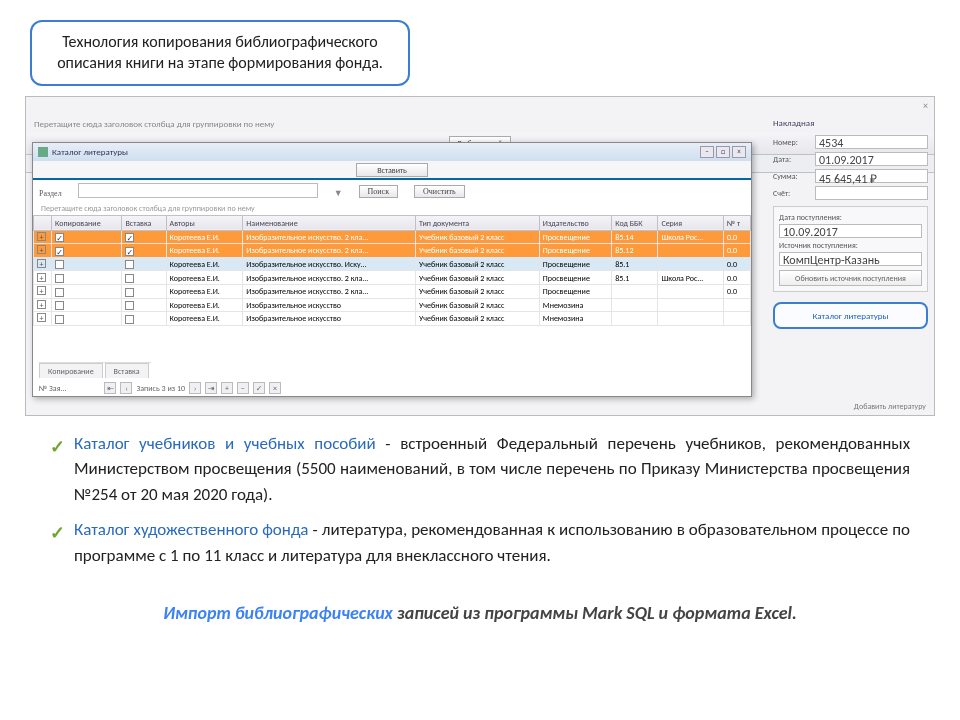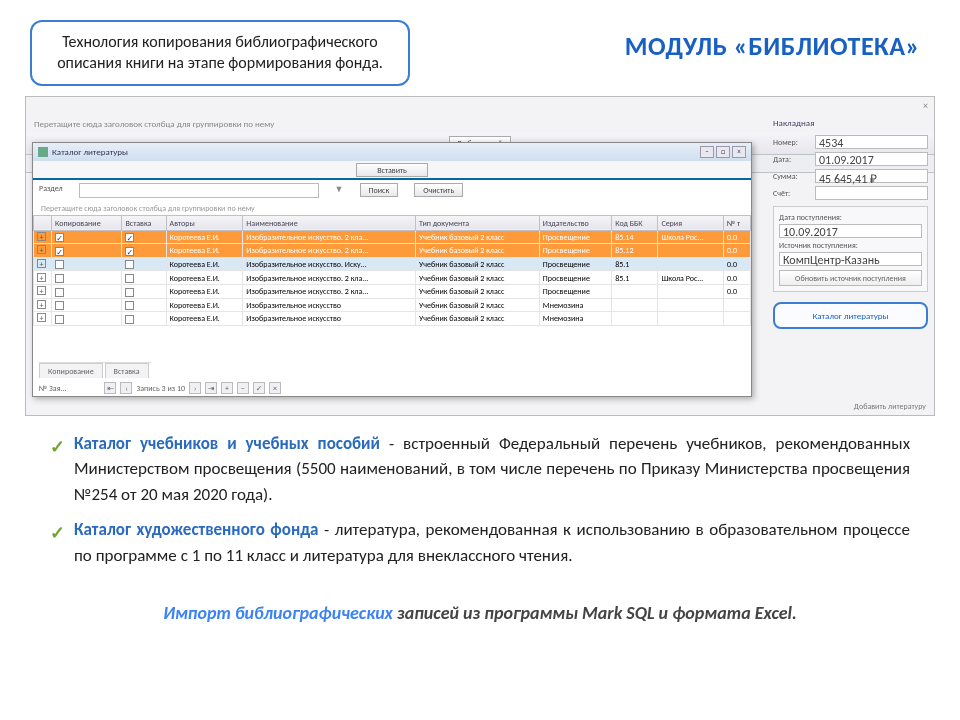--- a/index.html
+++ b/index.html
@@ -25,21 +25,21 @@
   .rp-btn { border: 1px solid #bbb; background: linear-gradient(#fff,#eee); padding: 2px 4px; font-size: 8px; text-align:center; margin-top:4px; color:#666;}
   .rp-highlight { border: 2.5px solid #3b7dd1; border-radius: 8px; padding: 6px 8px; margin-top: 10px; text-align: center; font-size: 9px; color: #1860c2; background:#fafcff;}
   .rp-addlit { position:absolute; bottom:4px; right:8px; font-size:8px; color:#777;}
   
   .catalog-dialog { position: absolute; left: 6px; top: 45px; width: 720px; height: 255px; background: #fff; border: 1px solid #888; box-shadow: 2px 2px 6px rgba(0,0,0,.3); }
   .catalog-titlebar { height: 18px; background: linear-gradient(#e8eef6,#cfdff0); display: flex; align-items: center; padding: 0 5px; font-size: 9px; color: #335; }
   .catalog-titlebar .spacer { flex:1; }
   .tb-btn { width:14px; height:12px; border:1px solid #99a; background:#e8e8ee; margin-left:2px; font-size:7px; text-align:center; line-height:10px;}
   
   .catalog-topbtn { text-align:center; padding:3px; font-size:9px; color:#555; border-bottom:2px solid #0369a1; background:#f6f6f8;}
-  .catalog-search { display:flex; gap:16px; padding:3px 6px; font-size:9px; align-items:flex-start;}
+  .catalog-search { display:flex; gap:16px; padding:3px 6px; font-size:9px; align-items:flex-end;font-family:Liberation Serif, serif;}
   .cs-label { color:#555; font-size:8px;}
   .cs-select { flex:1; max-width:240px; border:1px solid #bbb; height:15px; font-size:8px; padding:0 3px; background:#fff;}
   .cs-btn { border:1px solid #aaa; background:linear-gradient(#fff,#e8e8ec); padding:1px 8px; font-size:8px; color:#444;}
   
   .hint { font-size:8px; color:#999; padding:2px 8px;}
   
   .catalog-table { width:100%; font-size:8px; border-collapse:collapse; }
   .catalog-table th { background:linear-gradient(#f5f5f8,#e6e6ec); border:1px solid #c0c0c8; padding:2px 3px; font-weight:normal; color:#445; text-align:left; white-space:nowrap;}
   .catalog-table td { border:1px solid #e5e5e8; padding:1px 3px; white-space:nowrap; overflow:hidden;}
   .catalog-table tr.highlight td { background:#ff9a3a; color:#fff;}
@@ -50,32 +50,31 @@
   
   .catalog-footer { position:absolute; bottom:2px; left:6px; right:6px; display:flex; align-items:center; gap:4px; font-size:8px; color:#666;}
   .nav-btn { border:1px solid #bbb; background:#f0f0f4; width:12px; height:12px; text-align:center; line-height:10px;}
   .catalog-bottomtabs { display:flex; font-size:8px; color:#666; border-top:1px solid #ddd;}
   .cbt { padding:2px 8px; border:1px solid #ccc; border-bottom:none; background:#f3f3f6; margin-right:2px;}
   
   .description { padding: 15px 50px 10px; font-size: 17px; line-height: 1.5; color: #222; }
   .description ul { list-style: none; }
   .description li { position: relative; padding-left: 24px; margin-bottom: 10px; text-align: justify; }
   .check { position: absolute; left: 0; top: 3px; color: #6fa62e; font-size: 18px; font-weight:bold; }
-  .blue1 { color: #2a6abf; font-weight: bold; }
+  .blue1 { color: #2a6abf; font-weight: normal; }
   
   .footer { text-align: center; font-size: 18px; font-style: italic; font-weight: bold; padding: 14px 40px 0; }
   .footer .imp1 { color: #3b82f6; }
   .footer .imp2 { color: #444; }
 </style>
 </head>
 <body>
 
 <div class="header">
   <div class="callout">Технология копирования библиографического описания книги на этапе формирования фонда.</div>
-  <div class="title">МОДУЛЬ «БИБЛИОТЕКА»</div>
 </div>
 
 <div class="screenshot-area">
   <div class="bg-window">
     <div style="display:flex; justify-content:flex-end; padding:2px 6px;">
         <span style="font-size:10px;color:#888;">×</span>
       </div>
     <div class="bg-top-text">Перетащите сюда заголовок столбца для группировки по нему</div>
     <div class="bg-toolbar">
         <span class="cs-btn">Выбор полей</span>

